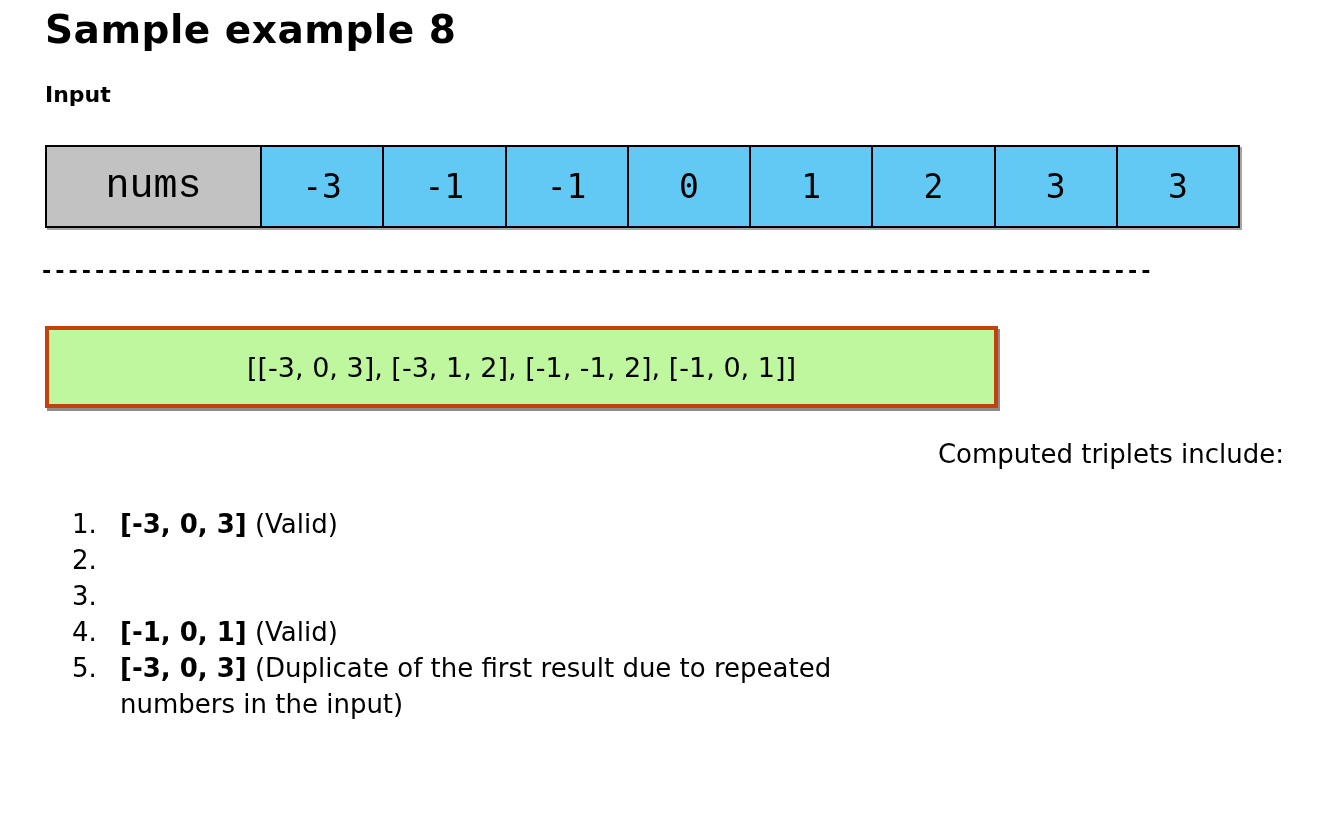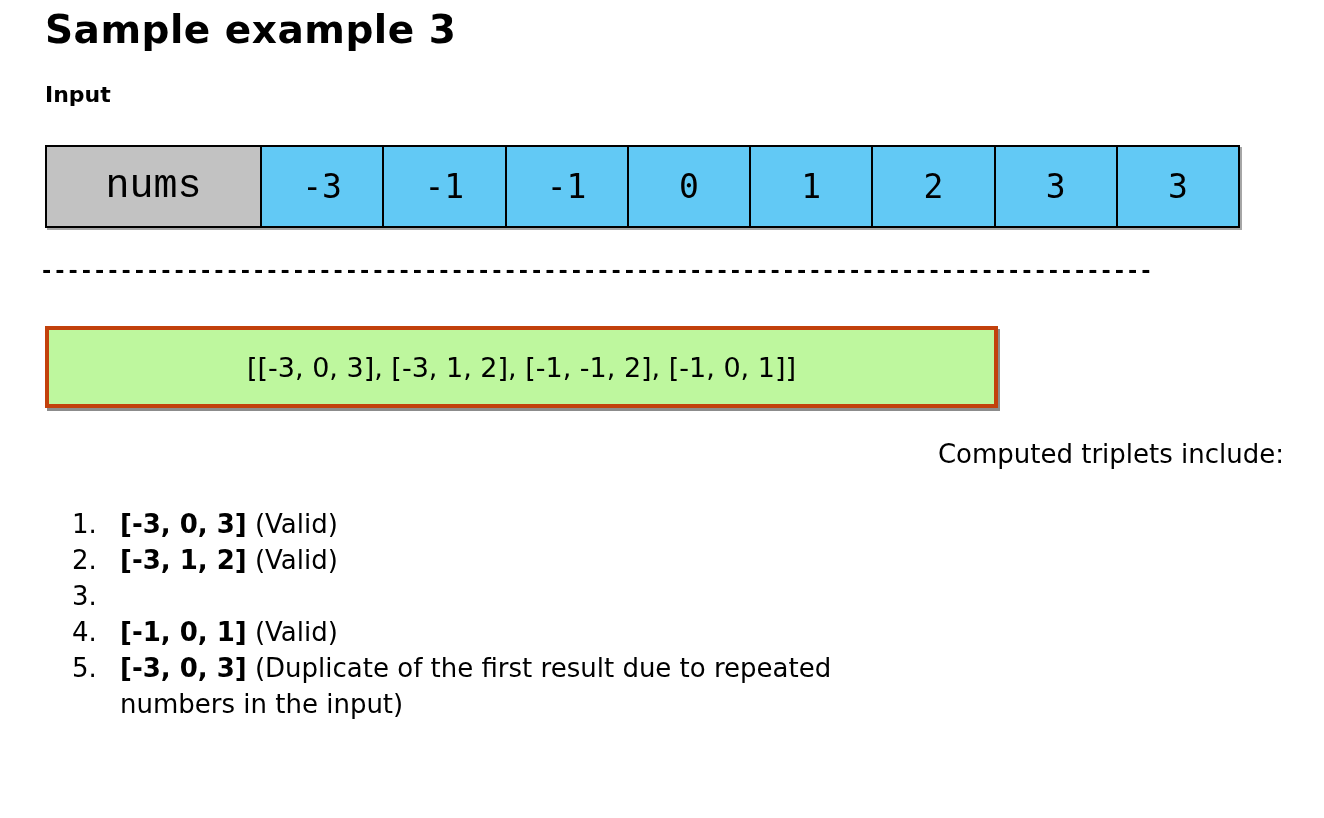--- a/index.html
+++ b/index.html
@@ -107,21 +107,21 @@
   .triplet-list .li-text {
     max-width: 800px;
   }
   .triplet-list b { font-weight: bold; }
 </style>
 </head>
 <body>
 
 <div>
 
-  <h1 class="title">Sample example 3</h1>
+  <h1 class="title">Sample example 8</h1>
 
   <div class="h2 input">Input</div>
 
   <div class="nums-table">
     <div class="cell label">nums</div>
     <div class="cell val">-3</div>
     <div class="cell val">-1</div>
     <div class="cell val">-1</div>
     <div class="cell val">0</div>
     <div class="cell val">1</div>
@@ -144,24 +144,20 @@
     <div class="li">
       <span class="num">1.</span>
       <span class="li-text">
         <b>[-3, 0, 3]</b>
         <span>(Valid)</span>
       </span>
     </div>
 
     <div class="li">
       <span class="num">2.</span>
-      <span class="li-text">
-        <b>[-3, 1, 2]</b>
-        <span>(Valid)</span>
-      </span>
     </div>
 
     <div class="li">
       <span class="num">3.</span>
     </div>
 
     <div class="li">
       <span class="num">4.</span>
       <span class="li-text">
         <b>[-1, 0, 1]</b>

